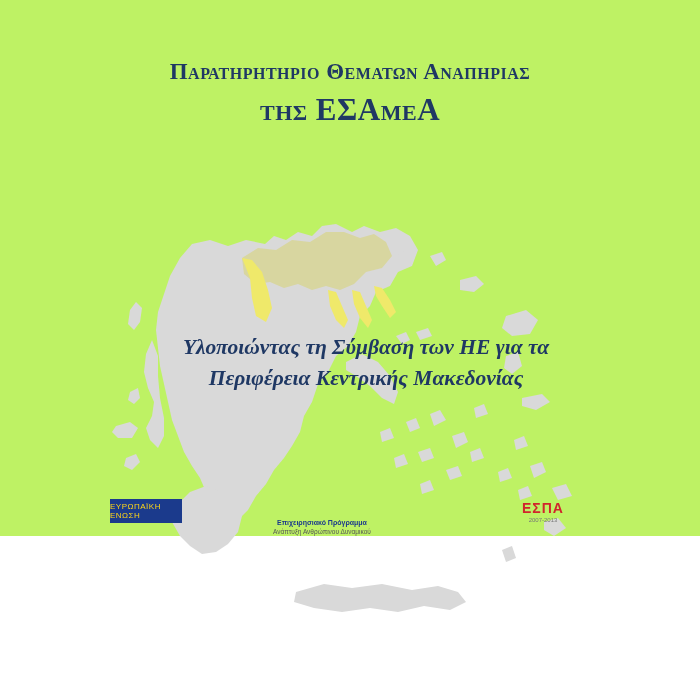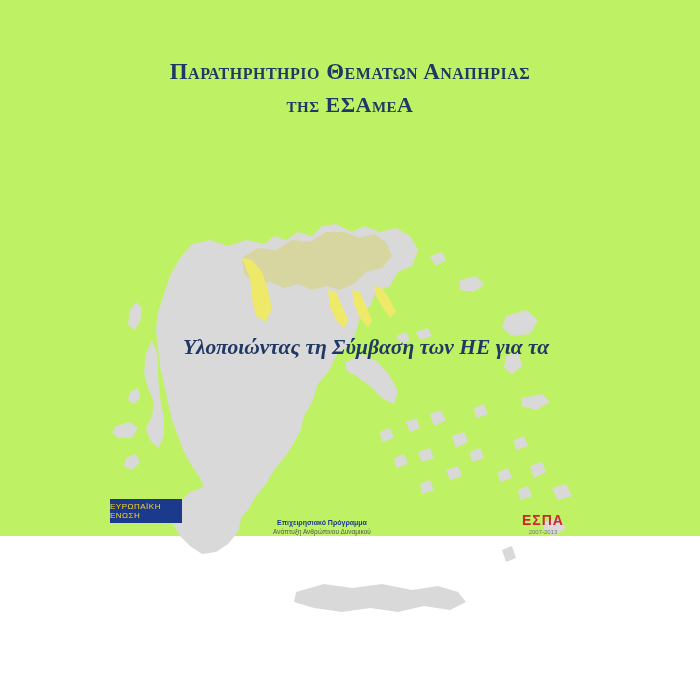--- a/index.html
+++ b/index.html
@@ -33,21 +33,21 @@
     font-family: "Liberation Serif", serif;
     font-size: 23px;
     font-weight: bold;
     font-variant: small-caps;
     letter-spacing: 0.5px;
     color: #1f3864;
     line-height: 1.25;
   }
   .header-line2 {
     font-family: "Liberation Serif", serif;
-    font-size: 22px;
+    font-size: 31px;
     font-weight: bold;
     font-variant: small-caps;
     letter-spacing: 0.5px;
     color: #1f3864;
     line-height: 1.25;
     margin-top: 4px;
   }
 
   
   .map-wrap {
@@ -122,21 +122,21 @@
     line-height: 1.3;
   }
   .logo-epanad .l2 {
     font-size: 6.5px;
     color: #555555;
     line-height: 1.3;
   }
   .logo-espa {
     position: absolute;
     left: 498px;
-    bottom: 0;
+    bottom: 12px;
     width: 90px;
     text-align: center;
     font-family: "Liberation Sans", sans-serif;
   }
   .logo-espa .l1 {
     font-size: 14px;
     color: #d0262c;
     font-weight: bold;
     letter-spacing: 1px;
     line-height: 1.1;
@@ -223,20 +223,21 @@
         <path fill="#efe96a" d="M182,118 L190,138 L192,158 L196,176 L206,182 L212,168 L208,150 L202,132 L192,120 Z"></path>
         <path fill="#efe96a" d="M268,150 L276,152 L282,166 L288,180 L284,188 L276,180 L270,166 Z"></path>
         <path fill="#efe96a" d="M292,150 L300,152 L306,166 L312,180 L308,188 L300,178 L294,164 Z"></path>
         <path fill="#efe96a" d="M314,146 L322,148 L330,160 L336,172 L330,178 L322,166 L316,156 Z"></path>
       </g>
     </svg>
   </div>
 
   <div class="title-block">
     <div class="title-line">Υλοποιώντας τη Σύμβαση των ΗΕ για τα</div>
+    <div class="title-line">Περιφέρεια Κεντρικής Μακεδονίας</div>
   </div>
 
   <div class="footer">
     <div class="logo-eu">
       <span>ΕΥΡΩΠΑΪΚΗ ΕΝΩΣΗ</span>
     </div>
     <div class="logo-epanad">
       <div class="l1">Επιχειρησιακό Πρόγραμμα</div>
       <div class="l2">Ανάπτυξη Ανθρώπινου Δυναμικού</div>
     </div>

